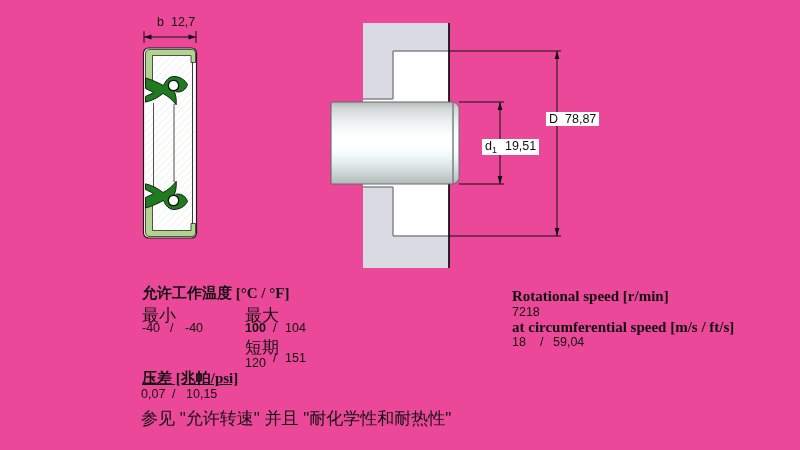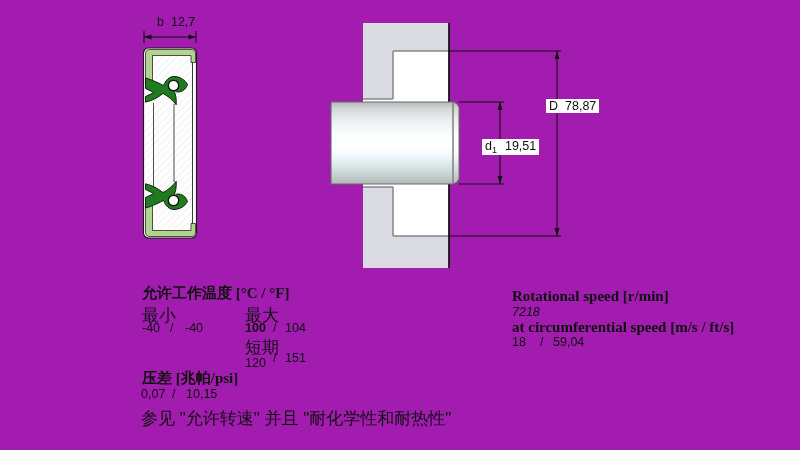--- a/index.html
+++ b/index.html
@@ -1,16 +1,16 @@
 <!DOCTYPE html>
 <html><head>
 <meta charset="utf-8">
 <style>
   html,body { margin:0; padding:0; background:#fff; }
-  .page { position:relative; width:800px; height:450px; background:#a21caf;
+  .page { position:relative; width:800px; height:450px; background:#ec4899;
           font-family:"Liberation Sans", sans-serif; color:#111; overflow:hidden; }
   svg { position:absolute; left:0; top:0; }
   .lbl { position:absolute; white-space:nowrap; font-size:12.5px; color:#101010; }
   .dimlbl { background:#ffffff; padding:0 3px; }
   .sub { font-size:9px; vertical-align:-3px; }
   .titleserif { font-family:"Liberation Serif", serif; font-weight:bold; font-size:15px; }
   .cjk { font-size:17px; }
   .val { font-size:12.5px; }
   .gap { display:inline-block; }
 </style>
@@ -115,21 +115,21 @@
   </svg>
 
   <div class="lbl" style="left:157px; top:15px;">
     <span>b</span><span class="gap" style="width:7px;"></span><span>12,7</span>
   </div>
 
   <div class="lbl dimlbl" style="left:482px; top:139px;">
     <span>d</span><span class="sub">1</span><span class="gap" style="width:8px;"></span><span>19,51</span>
   </div>
 
-  <div class="lbl dimlbl" style="left:546px; top:99px;">
+  <div class="lbl dimlbl" style="left:546px; top:112px;">
     <span>D</span><span class="gap" style="width:7px;"></span><span>78,87</span>
   </div>
 
   <div>
     <div class="lbl titleserif" style="left:142px; top:284px;">允许工作温度 [°C / °F]</div>
     <div class="lbl cjk" style="left:142px; top:304px;">最小</div>
     <div class="lbl cjk" style="left:245px; top:304px;">最大</div>
 
     <div class="lbl val" style="left:142px; top:321px;">-40</div>
     <div class="lbl val" style="left:170px; top:321px;">/</div>
@@ -140,30 +140,30 @@
     <div class="lbl val" style="left:285px; top:321px;">104</div>
 
     <div class="lbl cjk" style="left:245px; top:336px;">短期</div>
 
     <div class="lbl val" style="left:245px; top:356px;">120</div>
     <div class="lbl val" style="left:273px; top:351px;">/</div>
     <div class="lbl val" style="left:285px; top:351px;">151</div>
   </div>
 
   <div>
-    <div class="lbl titleserif" style="left:142px; top:369px;">压差 [兆帕/psi]</div>
+    <div class="lbl titleserif" style="left:142px; top:369px;text-decoration:underline;">压差 [兆帕/psi]</div>
     <div class="lbl val" style="left:141px; top:387px;">0,07</div>
     <div class="lbl val" style="left:172px; top:387px;">/</div>
     <div class="lbl val" style="left:186px; top:387px;">10,15</div>
   </div>
 
   <div class="lbl cjk" style="left:141px; top:407px;">参见 "允许转速" 并且 "耐化学性和耐热性"</div>
 
   <div>
     <div class="lbl titleserif" style="left:512px; top:288px;">Rotational speed [r/min]</div>
-    <div class="lbl val" style="left:512px; top:305px;font-style:italic;">7218</div>
+    <div class="lbl val" style="left:512px; top:305px;">7218</div>
     <div class="lbl titleserif" style="left:512px; top:319px;">at circumferential speed [m/s / ft/s]</div>
     <div class="lbl val" style="left:512px; top:335px;">18</div>
     <div class="lbl val" style="left:540px; top:335px;">/</div>
     <div class="lbl val" style="left:553px; top:335px;">59,04</div>
   </div>
 
 </div>
 
 </body></html>

